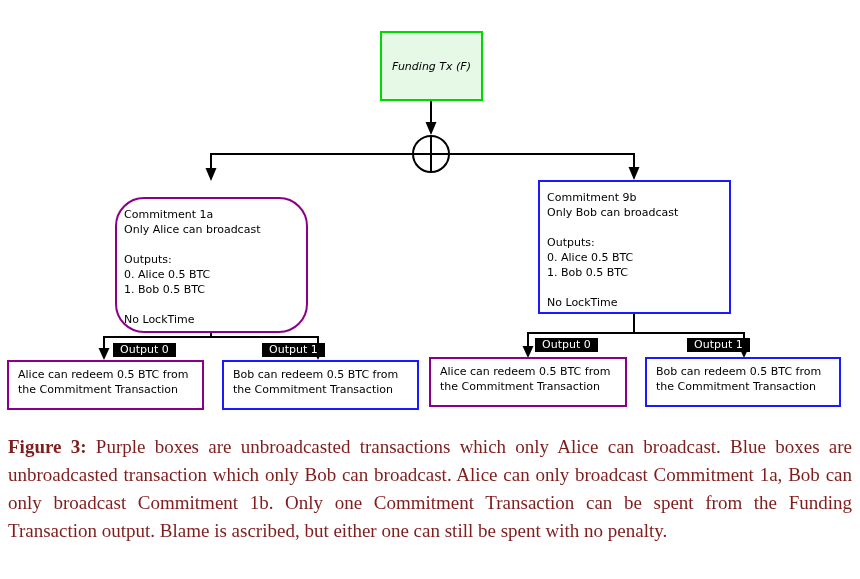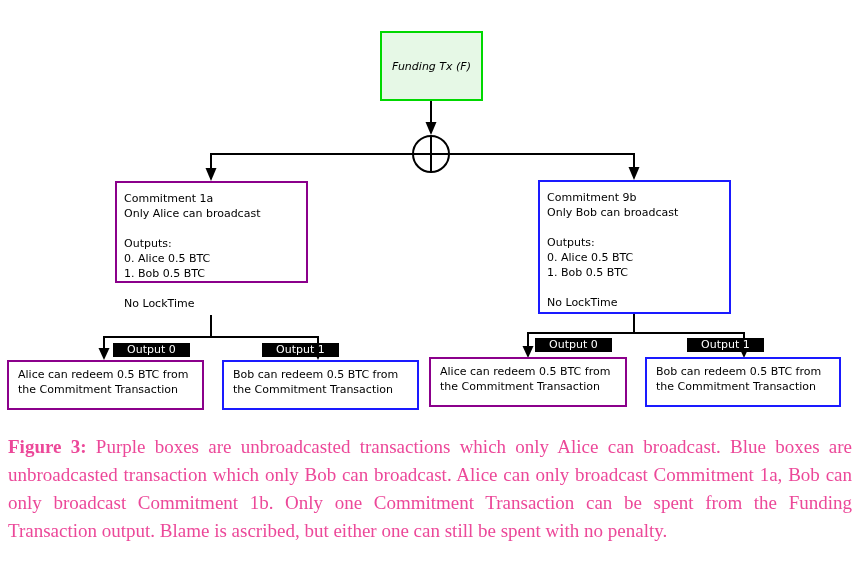--- a/index.html
+++ b/index.html
@@ -9,22 +9,22 @@
   .box{position:absolute;background:#fff;border:2px solid #000;box-sizing:border-box;
        font-size:11px;color:#000;}
   .funding{border-color:var(--green-border);background:var(--green-fill);
            display:flex;align-items:center;justify-content:center;}
   .purple{border-color:var(--purple);}
   .blue{border-color:var(--blue);}
   .commitment{padding:8px 7px;line-height:15px;}
   .spacer{height:15px;}
   .redeem{padding:5px 9px;line-height:15px;}
   .outlabel{position:absolute;background:#000;color:#fff;
-            font:11px/14px "DejaVu Sans",sans-serif;padding:0 14px;white-space:nowrap;}
-  .caption{position:absolute;left:8px;right:8px;top:433px;color:#ec4899;
+            font:11px/14px "DejaVu Sans",sans-serif;padding:0 7px;white-space:nowrap;}
+  .caption{position:absolute;left:8px;right:8px;top:433px;color:#7f1d1d;
            font:19px/28px "Liberation Serif",serif;text-align:justify;}
   .cap-label{font-weight:bold;}
   .watermark{position:absolute;right:6px;top:551px;color:var(--watermark);
              font:15px "DejaVu Sans",sans-serif;white-space:nowrap;}
 </style>
 </head>
 <body>
 
 <div class="canvas">
 
@@ -61,21 +61,21 @@
       <path d="M312.5,348 L323.5,348 L318,360 Z"></path>
       <path d="M522.5,346 L533.5,346 L528,358 Z"></path>
       <path d="M738.5,346 L749.5,346 L744,358 Z"></path>
     </g>
   </svg>
 
   <div class="box funding" style="left:380px;top:31px;width:103px;height:70px;font-style:italic;">
     <span>Funding Tx (F)</span>
   </div>
 
-  <div class="box purple commitment" style="left:115px;top:181px;width:193px;height:102px;">
+  <div class="box purple commitment" style="left:115px;top:197px;width:193px;height:136px;border-radius:29px;">
     <div>Commitment 1a</div>
     <div>Only Alice can broadcast</div>
     <div class="spacer"></div>
     <div>Outputs:</div>
     <div>0. Alice 0.5 BTC</div>
     <div>1. Bob 0.5 BTC</div>
     <div class="spacer"></div>
     <div>No LockTime</div>
   </div>
 

